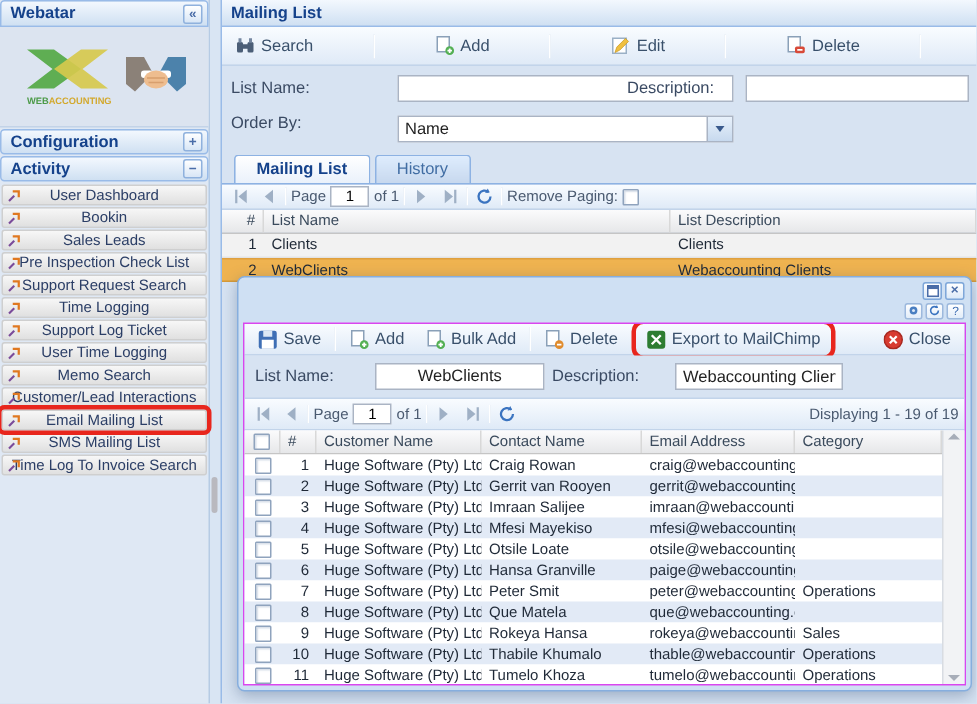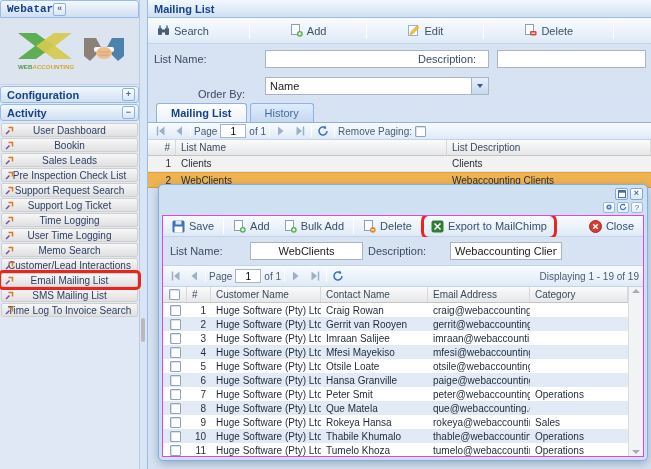--- a/index.html
+++ b/index.html
@@ -6,24 +6,24 @@
   html,body { width:651px; height:469px; }
   body {
     font-family: "Liberation Sans", "DejaVu Sans", sans-serif;
     font-size: 11px; color:#222; background:#d9e5f3; overflow:hidden;
   }
   .app { position:relative; width:651px; height:469px; }
 
   
   .sidebar { position:absolute; left:0; top:0; width:140px; height:469px;
     background:#dfe8f4; border-right:1px solid #b6cbe4; }
-  .sb-header { height:18px; display:flex; align-items:center; 
+  .sb-header { height:18px; display:flex; align-items:center; justify-content:space-between;
     padding:0 3px 0 6px; background:linear-gradient(#f3f8fe,#cfe0f2);
     border:1px solid #99bbe8; border-radius:3px 3px 0 0;
-    color:#15428b; font-weight:bold;font-family:Liberation Mono, monospace; }
+    color:#15428b; font-weight:bold; }
   .mini-btn { width:13px; height:13px; border:1px solid #8fb1dd; border-radius:2px;
     background:linear-gradient(#fff,#d8e6f6); color:#4a6da8; font-size:9px; line-height:11px;
     text-align:center; cursor:pointer; }
   .sb-logos { height:67px; display:flex; align-items:center; justify-content:center; gap:10px;
     background:#dce4f0; border-bottom:1px solid #c3d3e8; }
   .acc-header { height:17px; margin-top:1px; display:flex; align-items:center; justify-content:space-between;
     padding:0 3px 0 6px; background:linear-gradient(#f3f8fe,#cfe0f2);
     border:1px solid #99bbe8; border-radius:3px; color:#15428b; font-weight:bold; }
   .sb-items { padding-top:2px; }
   .sb-item { position:relative; height:14px; margin:0 1px 1px 1px; display:flex; align-items:center;
@@ -227,31 +227,31 @@
           <span class="sb-label">Support Request Search</span>
         </div>
 
         <div class="sb-item">
           <span class="sb-ico">
             <svg width="9" height="9" viewBox="0 0 9 9">
               <path d="M1 8L4.5 4.5" stroke="#7a4a9a" stroke-width="1.4"></path>
               <path d="M3.5 1.5h4v4" fill="none" stroke="#e07820" stroke-width="1.5"></path>
             </svg>
           </span>
+          <span class="sb-label">Time Logging</span>
+        </div>
+
+        <div class="sb-item">
+          <span class="sb-ico">
+            <svg width="9" height="9" viewBox="0 0 9 9">
+              <path d="M1 8L4.5 4.5" stroke="#7a4a9a" stroke-width="1.4"></path>
+              <path d="M3.5 1.5h4v4" fill="none" stroke="#e07820" stroke-width="1.5"></path>
+            </svg>
+          </span>
           <span class="sb-label">Support Log Ticket</span>
-        </div>
-
-        <div class="sb-item">
-          <span class="sb-ico">
-            <svg width="9" height="9" viewBox="0 0 9 9">
-              <path d="M1 8L4.5 4.5" stroke="#7a4a9a" stroke-width="1.4"></path>
-              <path d="M3.5 1.5h4v4" fill="none" stroke="#e07820" stroke-width="1.5"></path>
-            </svg>
-          </span>
-          <span class="sb-label">Time Logging</span>
         </div>
 
         <div class="sb-item">
           <span class="sb-ico">
             <svg width="9" height="9" viewBox="0 0 9 9">
               <path d="M1 8L4.5 4.5" stroke="#7a4a9a" stroke-width="1.4"></path>
               <path d="M3.5 1.5h4v4" fill="none" stroke="#e07820" stroke-width="1.5"></path>
             </svg>
           </span>
           <span class="sb-label">User Time Logging</span>
@@ -399,21 +399,21 @@
         </span>
           <span>Status</span>
       </div>
     </div>
 
     <div class="m-form">
       <span class="f-label" style="left:6px; top:9px;">List Name:</span>
       <input class="tf" style="left: 117px; top: 6px; width: 224px;">
       <span class="f-label" style="left:270px; top:9px;">Description:</span>
       <input class="tf" style="left: 349px; top: 6px; width: 149px;">
-      <span class="f-label" style="left:6px; top:44px;margin-left:44px;">Order By:</span>
+      <span class="f-label" style="left:6px; top:32px;">Order By:</span>
       <div class="selectbox" style="left:117px; top:33px; width:224px;">
         <span class="sel-text">Name</span>
         <span class="sel-trigger">
             <i></i>
           </span>
       </div>
     </div>
 
     <div class="m-tabs">
       <div class="tab active">Mailing List</div>

